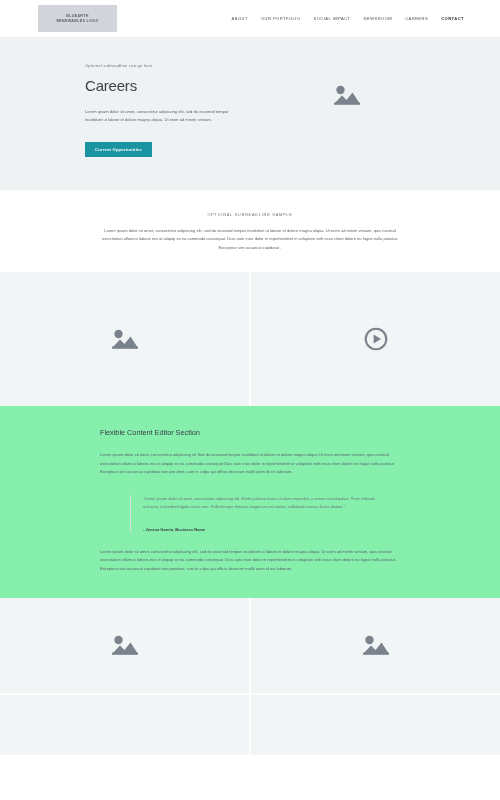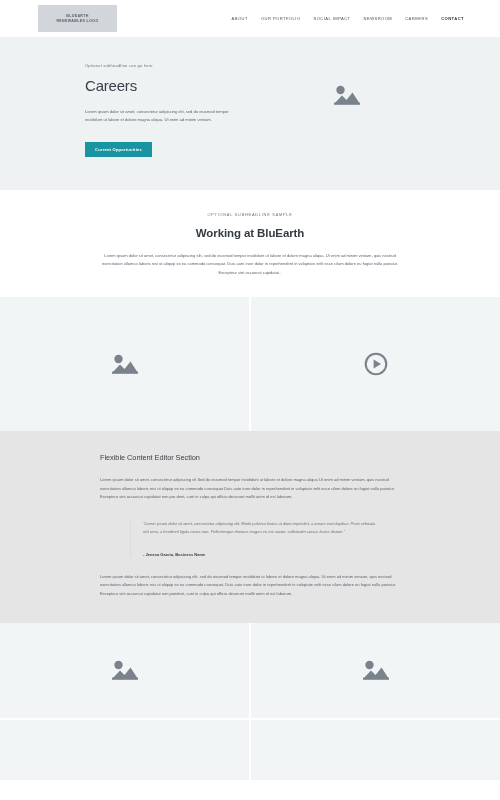--- a/index.html
+++ b/index.html
@@ -169,21 +169,21 @@
     flex: 1;
     background: #f2f5f6;
     display: flex;
     align-items: center;
     justify-content: center;
   }
   .media-row.tall .media-cell { height: 134px; }
 
   
   .content {
-    background: #e5e5e5;
+    background: #86efac;
     padding: 22px 0 24px;
   }
   .content-inner { width: 300px; margin: 0 auto; }
   .content-title {
     font-size: 7.4px;
     font-weight: normal;
     color: #3a4149;
     letter-spacing: -0.05px;
     margin-bottom: 14px;
   }
@@ -258,21 +258,20 @@
           <circle cx="8.5" cy="7" r="4.2" fill="#7a828c"></circle>
           <path d="M2 21 L10 12.5 L14.5 17 L20.5 9.5 L28 21 Z" fill="#7a828c"></path>
           <rect x="2" y="19.6" width="26" height="2.2" fill="#7a828c"></rect>
         </svg>
       </div>
     </div>
   </section>
 
   <section class="intro">
     <div class="intro-eyebrow">OPTIONAL SUBHEADLINE SAMPLE</div>
-    <h2 class="intro-title">Working at BluEarth</h2>
     <p class="intro-body">Lorem ipsum dolor sit amet, consectetur adipiscing elit, sed do eiusmod tempor incididunt ut labore et dolore magna aliqua. Ut enim ad minim veniam, quis nostrud exercitation ullamco laboris nisi ut aliquip ex ea commodo consequat. Duis aute irure dolor in reprehenderit in voluptate velit esse cilum dolore eu fugiat nulla pariatur. Excepteur sint occaecat cupidatat .</p>
   </section>
 
   <div class="media-row tall">
     <div class="media-cell">
       <svg class="ph-icon" width="30" height="24" viewBox="0 0 30 24">
         <circle cx="8.5" cy="7" r="4.2" fill="#7a828c"></circle>
         <path d="M2 21 L10 12.5 L14.5 17 L20.5 9.5 L28 21 Z" fill="#7a828c"></path>
         <rect x="2" y="19.6" width="26" height="2.2" fill="#7a828c"></rect>
       </svg>

